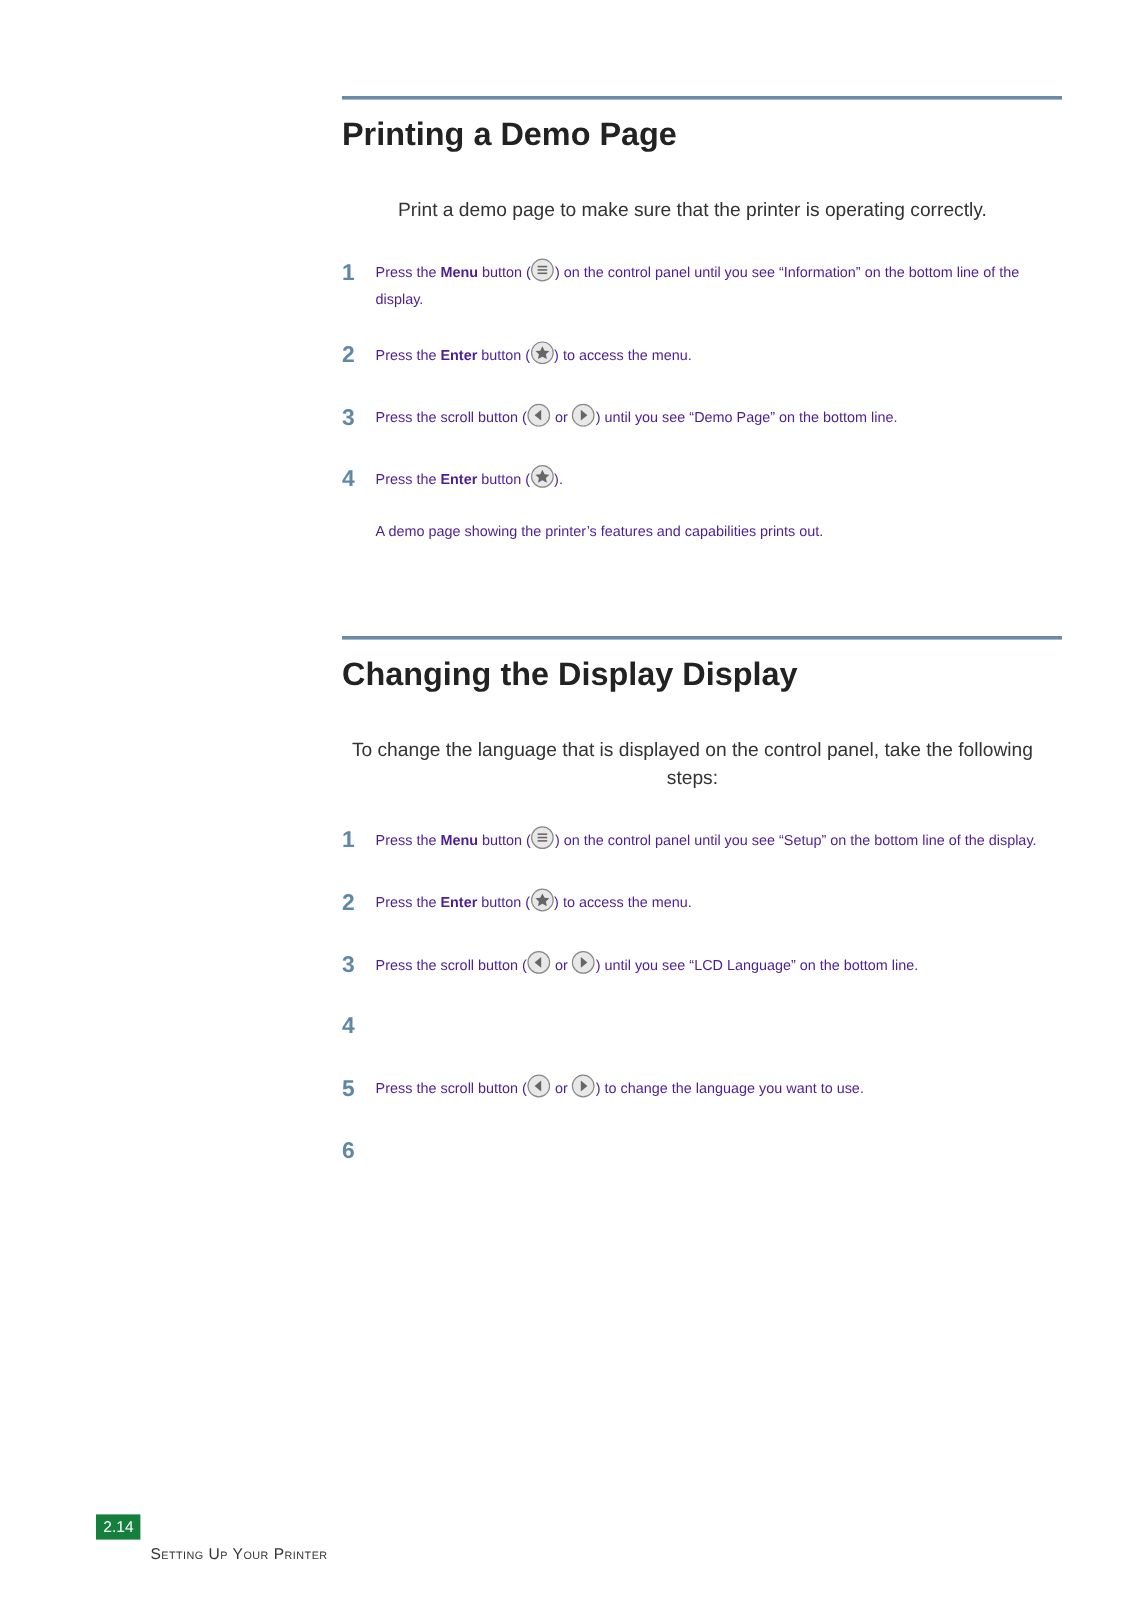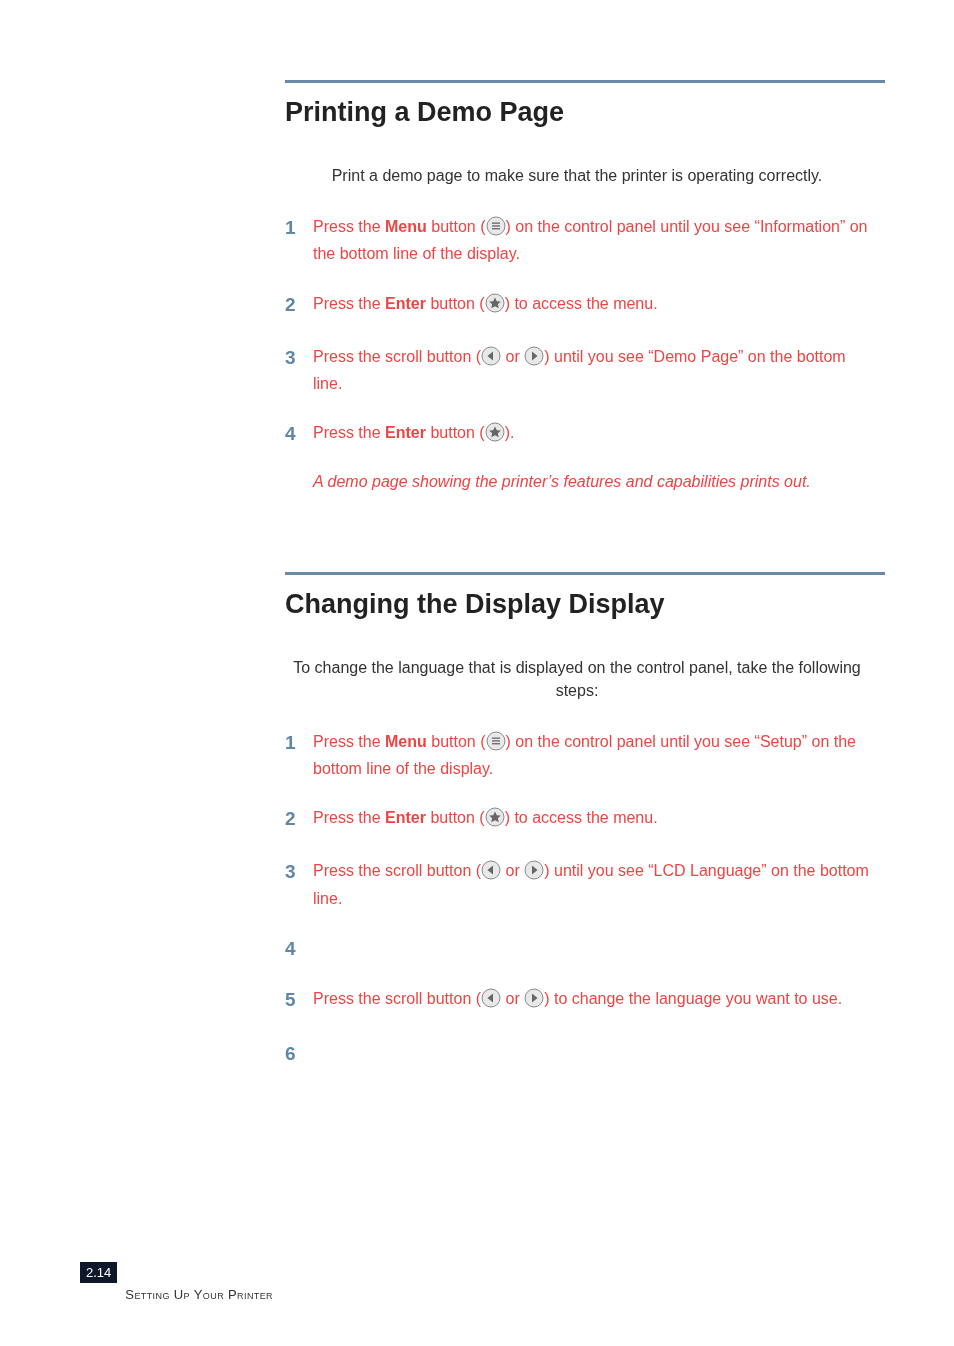--- a/index.html
+++ b/index.html
@@ -45,27 +45,26 @@
   }
   .step-num {
     color: #5f87a8;
     font-weight: bold;
     font-size: 19px;
     width: 28px;
     flex-shrink: 0;
     line-height: 1.35;
   }
   .step-body {
-    font-size: 16px;
+    font-size: 12px;
     line-height: 1.45;
-    color: #ef4444;
+    color: #4c1d95;
   }
   .step-body .follow {
     margin-top: 22px;
-    font-style: italic;
   }
   .bold {
     font-weight: bold;
   }
   .icon {
     display: inline-block;
     vertical-align: -4px;
   }
   .section2 {
     margin-top: 78px;
@@ -73,21 +72,21 @@
   .footer {
     position: absolute;
     left: 80px;
     bottom: 44px;
     display: flex;
     align-items: center;
     font-size: 13px;
     color: #333;
   }
   .badge {
-    background: #0f172a;
+    background: #15803d;
     color: #fff;
     padding: 3px 6px;
     font-size: 13px;
     margin-right: 8px;
     font-family: Verdana, sans-serif;
   }
   .badge .thin {
     font-weight: normal;
   }
   .footer-text {

